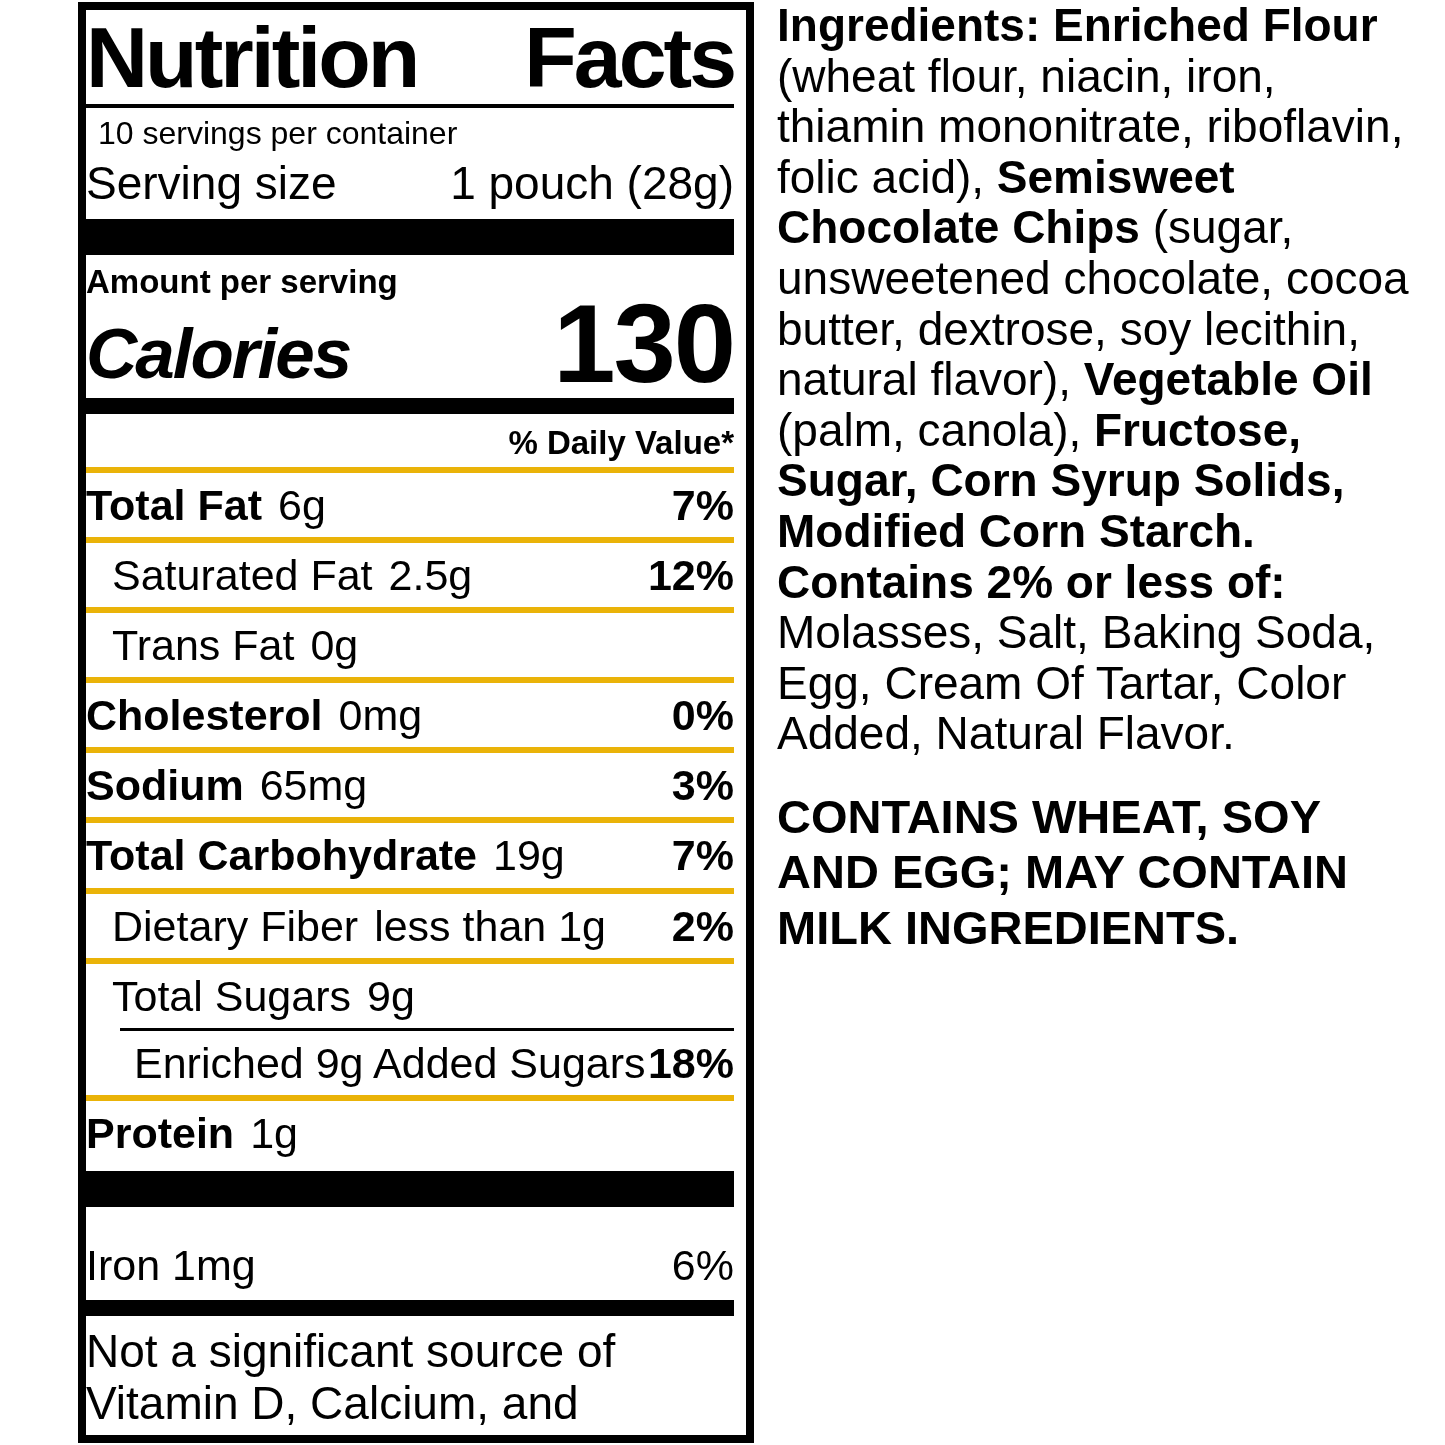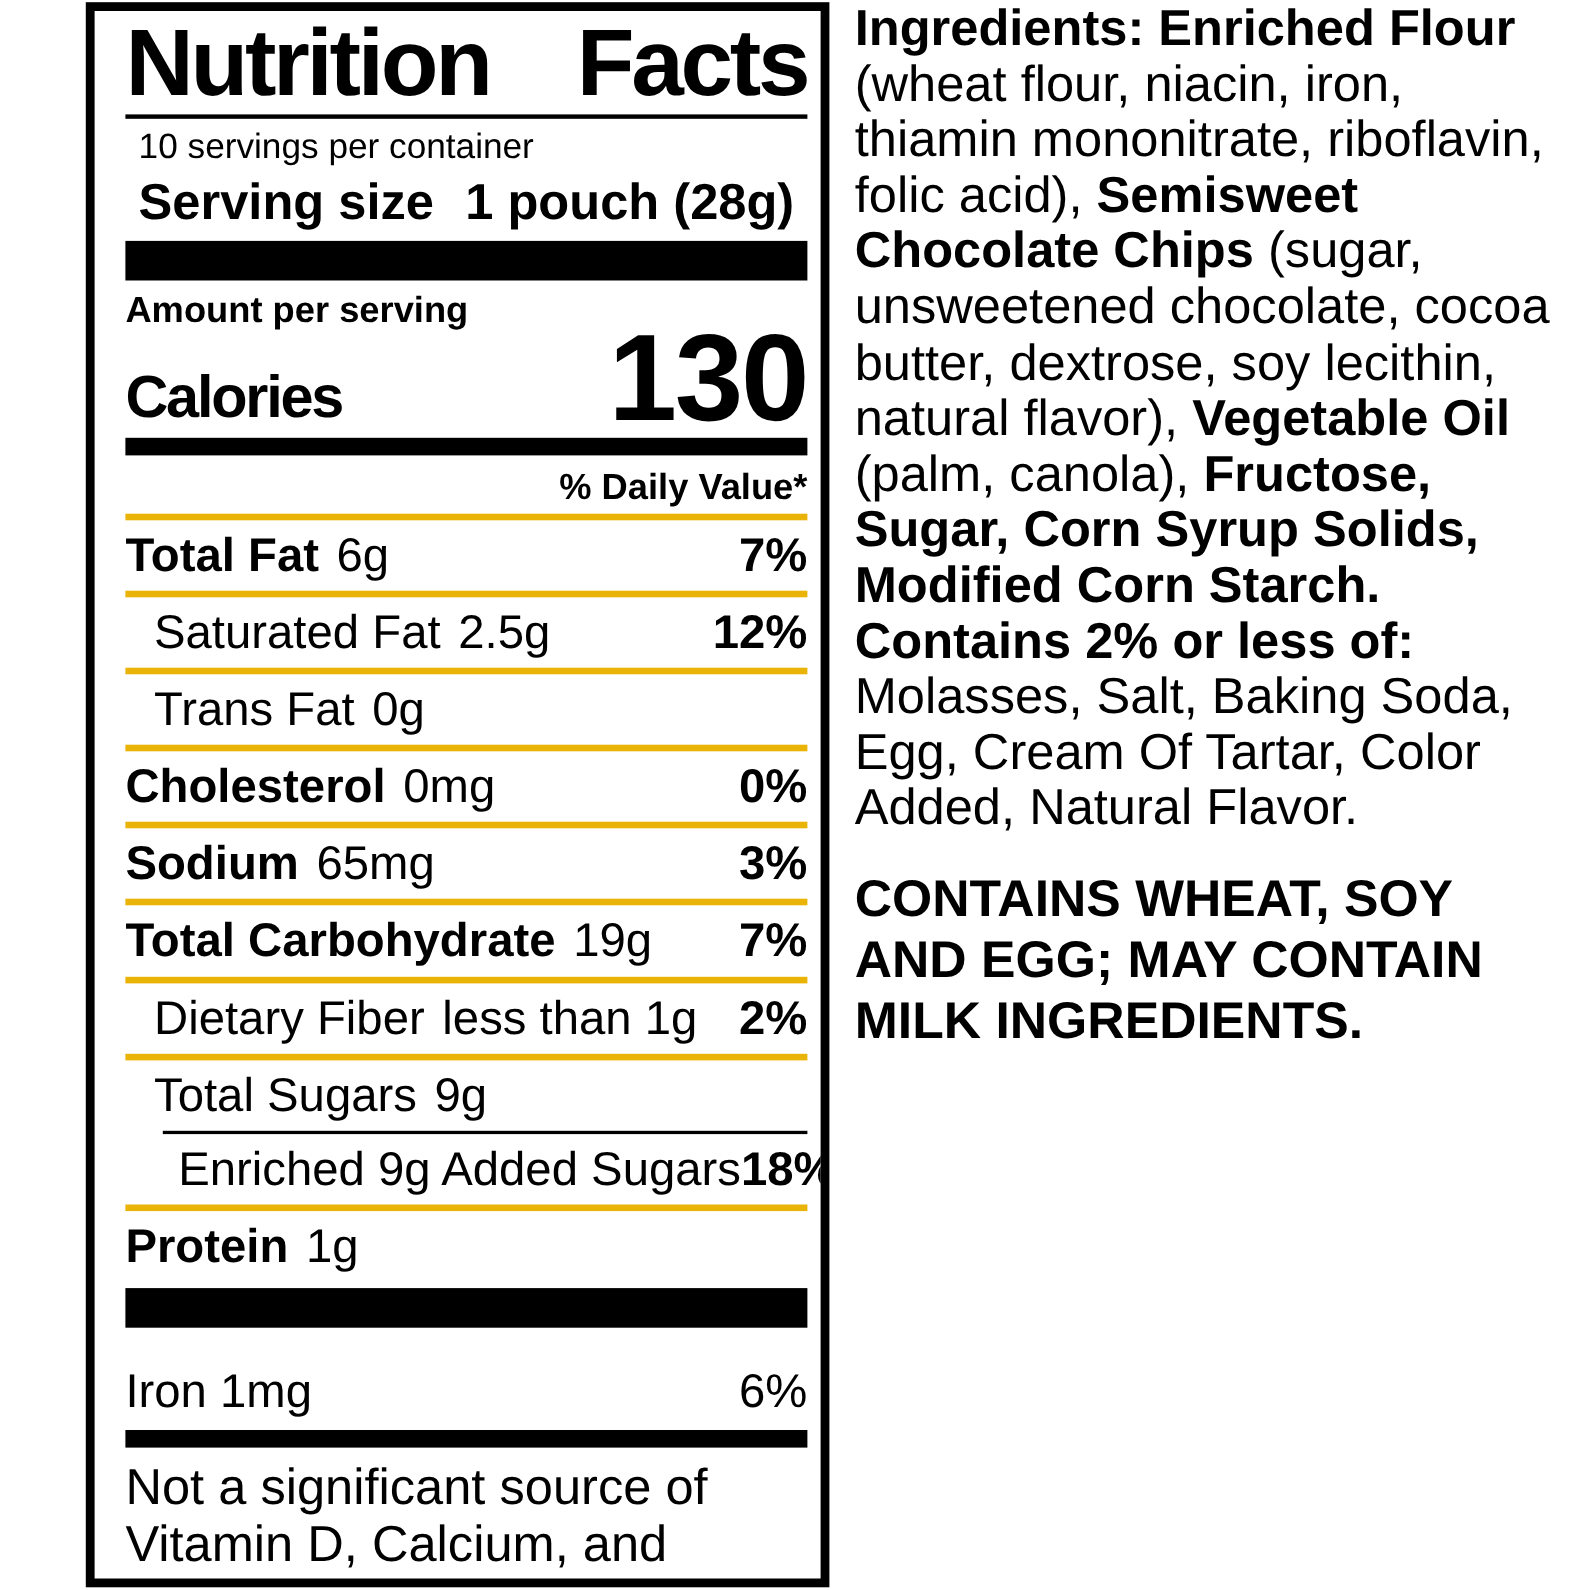--- a/index.html
+++ b/index.html
@@ -20,21 +20,21 @@
   
   .nfl-box {
     position: absolute;
     left: 78px;
     top: 2px;
     width: 676px;
     height: 1441px;
     box-sizing: border-box;
     border: 8px solid #000;
     background: #fff;
-    padding: 4px 12px 0 28px;
+    padding: 4px 12px 0 0;
     overflow: hidden;
   }
   .nfl-title {
     display: flex;
     justify-content: space-between;
     align-items: baseline;
     font-weight: bold;
     font-size: 86px;
     letter-spacing: -3px;
     line-height: 1.0;
@@ -43,45 +43,46 @@
   .rule { background: #000; }
   .rule.under-title { height: 4px; margin: 4px 0 8px; }
   .servings {
     font-size: 32px;
     line-height: 1.12;
     margin: 6px 12px 0;
   }
   .serving-size {
     display: flex;
     justify-content: space-between;
-    font-weight: bold;
+    font-weight: normal;
     font-size: 46px;
     line-height: 1.12;
-    margin: 6px 12px 10px;
+    margin: 6px 0 10px;
   }
   .bar { background: #000; }
   .bar.thick { height: 36px; margin: 6px 0; }
   .bar.med { height: 16px; margin: 10px 0 0; }
   .aps {
     font-size: 33px;
     font-weight: bold;
     margin: 10px 0 0;
     line-height: 1.0;
   }
   .calories-row {
     display: flex;
     justify-content: space-between;
     align-items: flex-end;
     margin: 2px 0 6px;
   }
   .cal-label {
-    font-size: 54px;
+    font-size: 71px;
     font-weight: bold;
     letter-spacing: -2px;
     line-height: 0.95;
+    font-style: italic;
   }
   .cal-value {
     font-size: 112px;
     font-weight: bold;
     letter-spacing: -2px;
     line-height: 0.78;
   }
   .dv-header {
     text-align: right;
     font-weight: bold;

